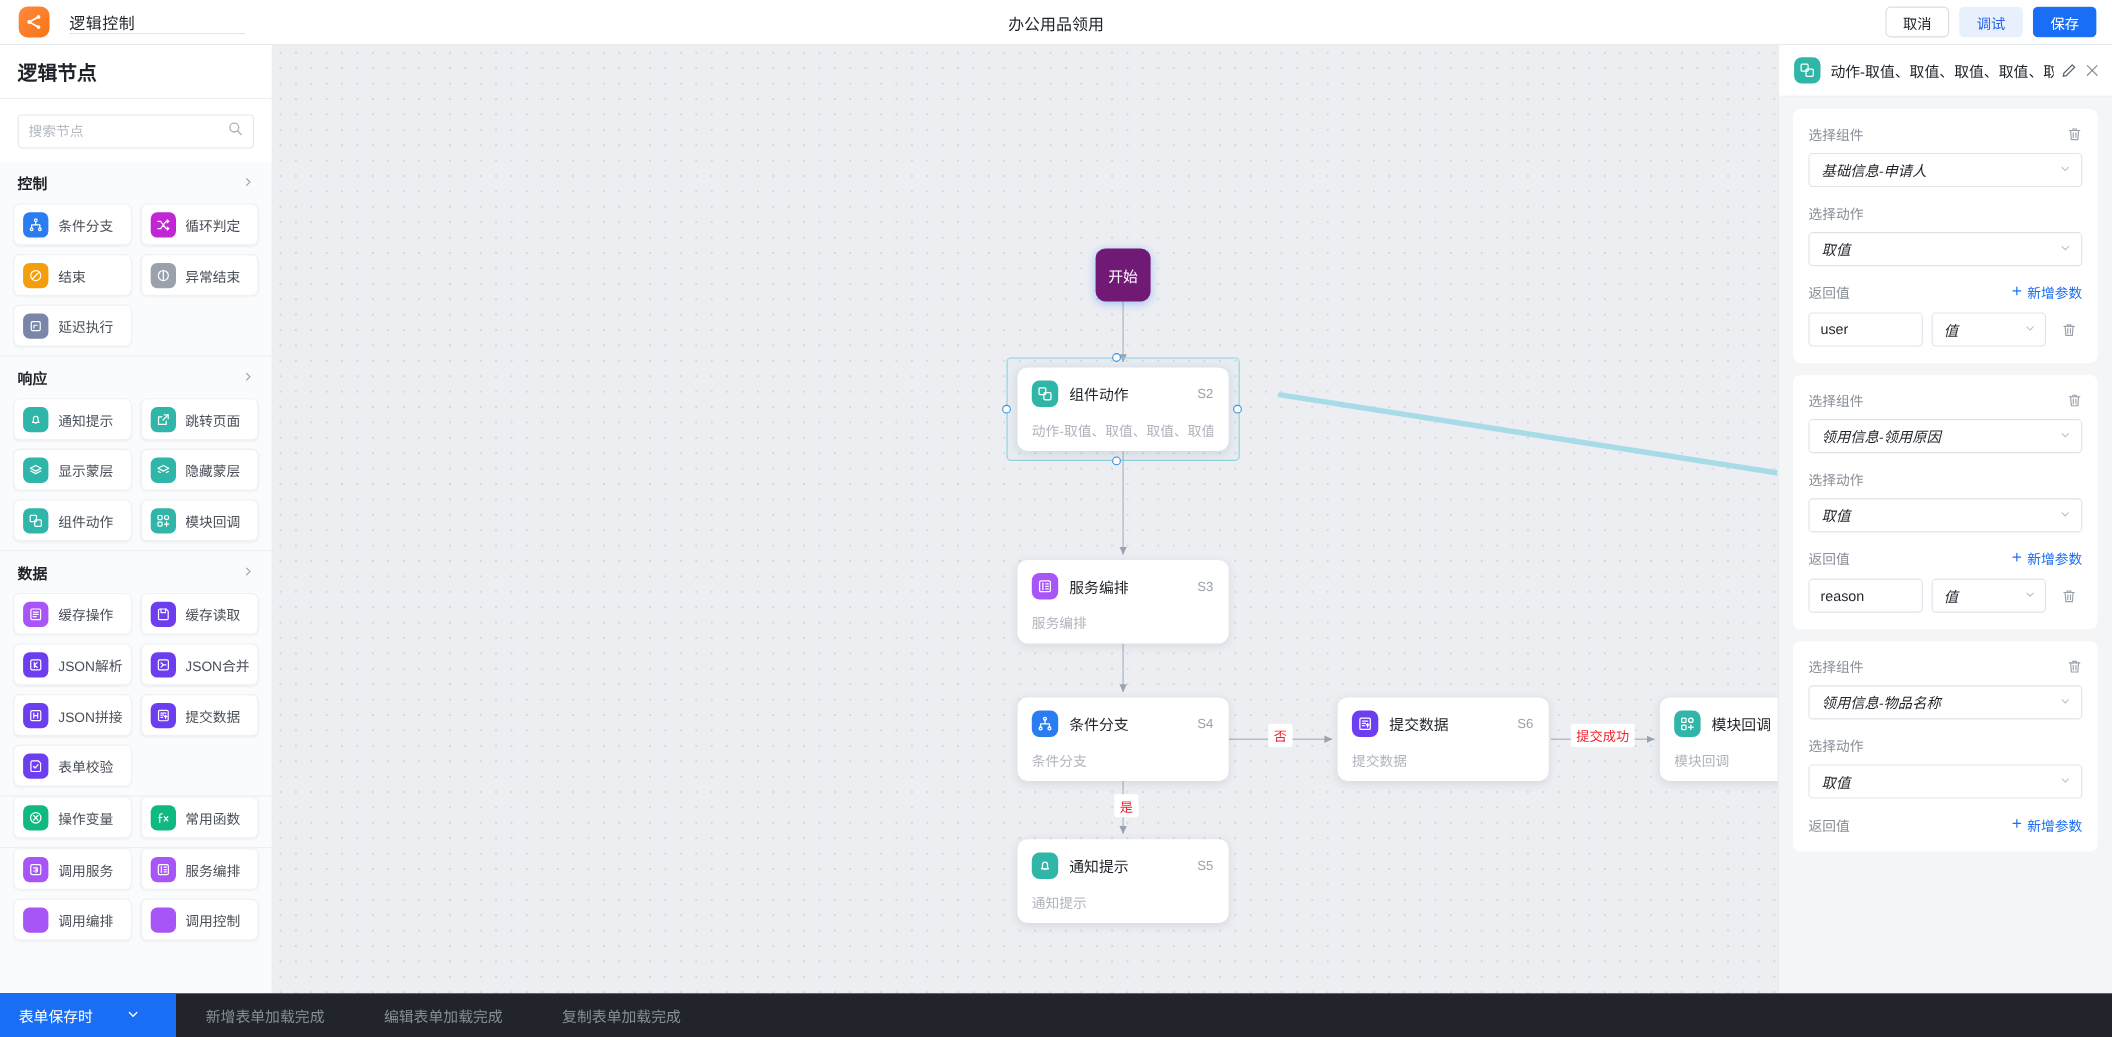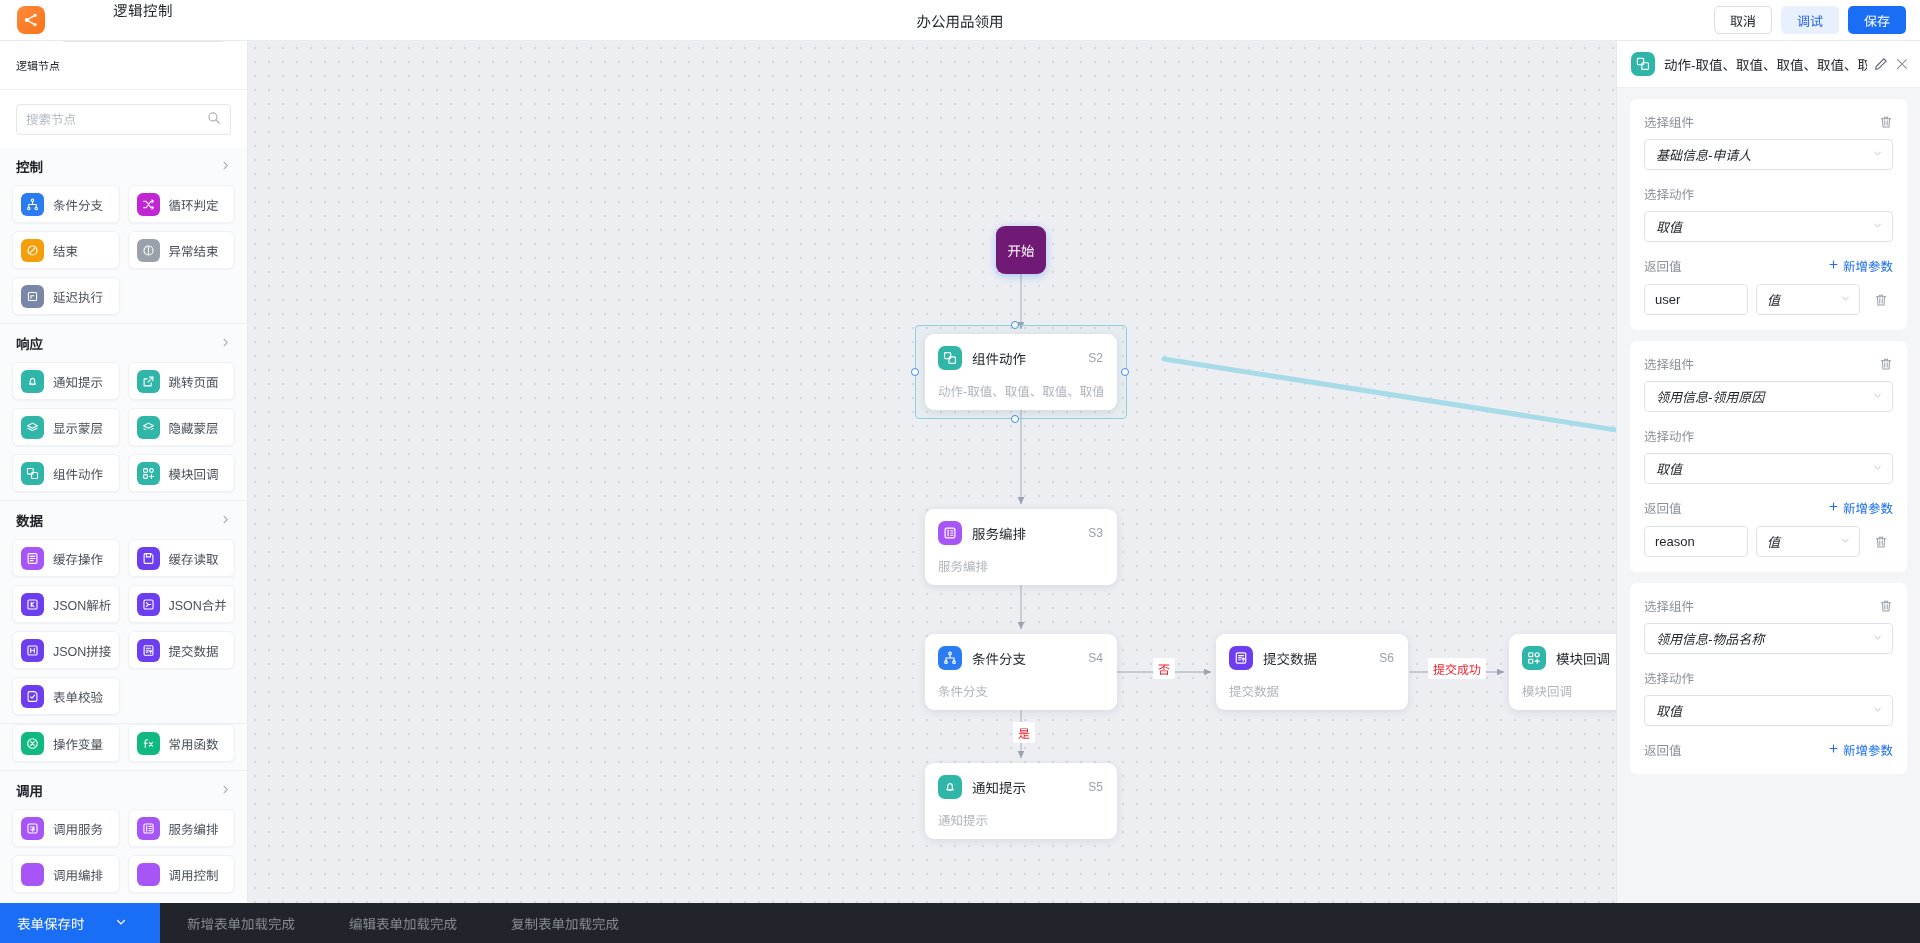--- a/index.html
+++ b/index.html
@@ -20,21 +20,21 @@
   }
   .brand-logo {
     width: 28px; height: 28px; margin-left: 17px; border-radius: 8px;
     background: linear-gradient(135deg,#ff8a3d 0%,#f97316 100%);
     display: flex; align-items: center; justify-content: center; flex: none;
   }
   .brand-logo svg { display: block; }
   .title-wrap { margin-left: 18px; width: 160px; }
   .app-title {
     font-size: 14.5px; color: #1f2329; letter-spacing: .5px;
-    padding-bottom: 21px; border-bottom: 1px solid #e3e5e8; display: block; text-align: center;
+    padding-bottom: 0; border-bottom: 1px solid #e3e5e8; display: block;
   }
   .center-title {
     position: absolute; left: 0; right: 0; text-align: center;
     font-size: 14.5px; color: #1f2329; pointer-events: none;
   }
   .topbar-actions {
     margin-left: auto; margin-right: 14px; display: flex; align-items: center; gap: 9px;
   }
   .btn {
     height: 28px; padding: 0 15px; border-radius: 5px; font-size: 13px;
@@ -51,21 +51,21 @@
   
   .sidebar {
     width: 248px; min-width: 248px; background: #fafbfc;
     border-right: 1px solid #e8eaed; display: flex; flex-direction: column;
     overflow: hidden;
   }
   .sidebar-head {
     height: 49px; min-height: 49px; display: flex; align-items: center;
     padding-left: 16px; background: #fff; border-bottom: 1px solid #eceef1;
   }
-  .sidebar-head-title { font-size: 11px; font-weight: 400; color: #1f2329; }
+  .sidebar-head-title { font-size: 18px; font-weight: 700; color: #1f2329; }
   .search-wrap { padding: 14px 16px 12px 16px; background: #fff; }
   .search-box {
     height: 31px; border: 1px solid #e3e6ea; border-radius: 4px; background: #fff;
     display: flex; align-items: center; padding: 0 9px;
   }
   .search-box input {
     border: none; outline: none; flex: 1; font-size: 12.5px; color: #1f2329;
     background: transparent; font-family: inherit;
   }
   .search-box input::placeholder { color: #b4b9c1; }
@@ -456,26 +456,20 @@
                     <path d="M4 13 L4 5.4 A2 2 0 0 1 6 3.4 L7 3.4"></path>
                     <path d="M2.8 7.6 L6.4 7.6"></path>
                     <path d="M9 6.6 L13 11.4 M13 6.6 L9 11.4"></path>
                   </svg>
                 </span>
                 <span class="node-label">常用函数</span>
               </div>
             </div>
           </div>
           <div class="cat">
-            <div class="cat-head">
-              <span class="cat-title">调用</span>
-              <span class="cat-chevron"><svg width="11" height="11" viewBox="0 0 16 16" fill="none" stroke="#9aa1ab" stroke-width="1.5" stroke-linecap="round">
-                  <path d="M6 3.5 L10.5 8 L6 12.5"></path>
-                </svg></span>
-            </div>
             <div class="node-grid">
               <div class="node-item">
                 <span class="node-ico" style="background: rgb(168, 85, 247);">
                   <svg width="13" height="13" viewBox="0 0 16 16" fill="none" stroke="#fff" stroke-width="1.35" stroke-linecap="round" stroke-linejoin="round">
                     <rect x="2.4" y="2.4" width="11.2" height="11.2" rx="1.8"></rect>
                     <path d="M5.6 6.2 L9.8 6.2 L9.8 9.6 L5.6 9.6"></path>
                     <path d="M8.2 11.2 L9.8 9.6 L8.2 8"></path>
                   </svg>
                 </span>
                 <span class="node-label">调用服务</span>

